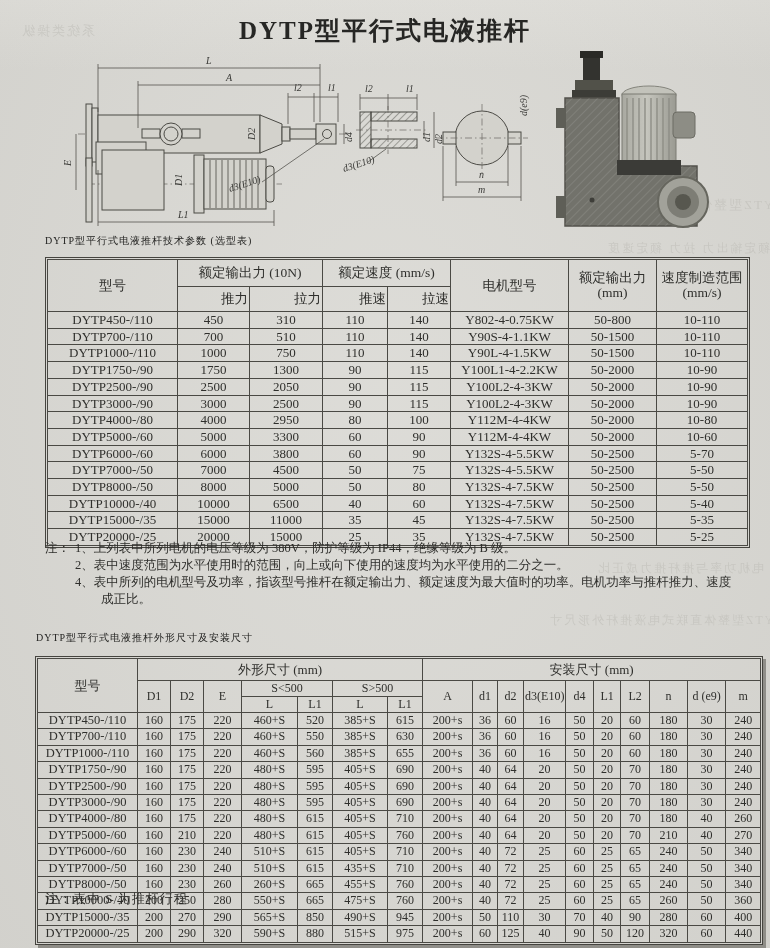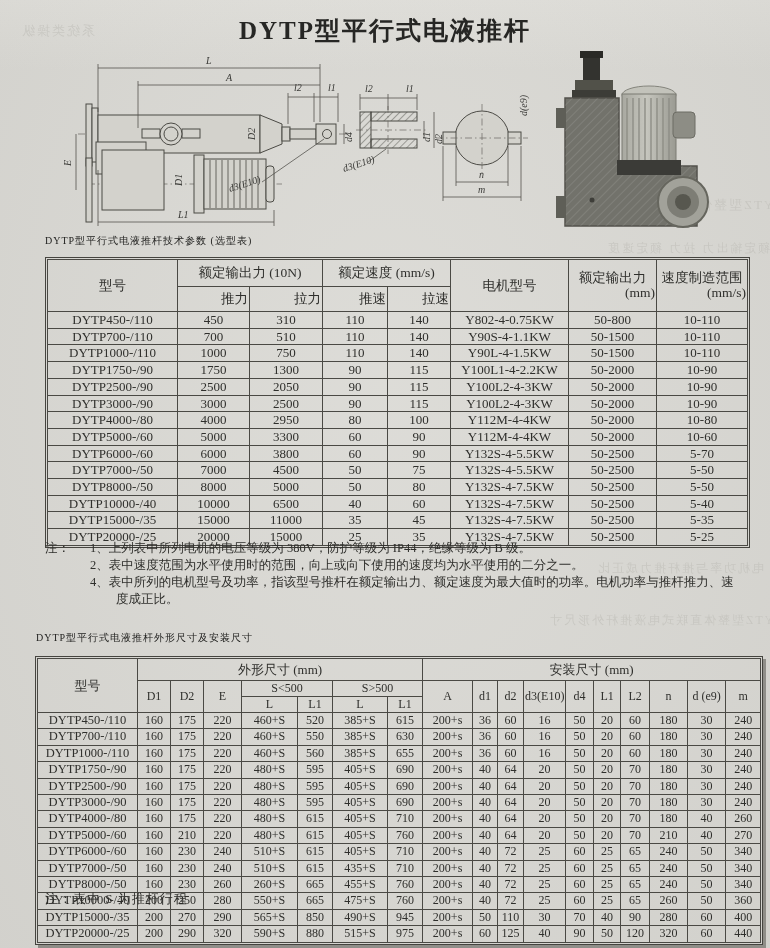--- a/index.html
+++ b/index.html
@@ -33,34 +33,34 @@
   #t1{width:700px;}
   #t2{width:723px;}
   th,td{
     border:1px solid #4a4944;text-align:center;vertical-align:middle;
     padding:0 1px;font-weight:normal;color:#2f2f2c;overflow:hidden;white-space:nowrap;
   }
   #t1 thead tr.h1 th{height:26px;font-size:13.5px;}
   #t1 thead tr.h2 th{height:24px;font-size:13.5px;text-align:right;}
   #t1 td{height:15.7px;font-size:13px;line-height:15.7px;}
   #t1 td.model{font-size:13px;}
-  #t1 th .l2,#t2 th .l2{display:block;line-height:1.1;text-align:right;}
+  #t1 th .l2,#t2 th .l2{display:block;line-height:1.1;}
   #t1 th .l1{display:block;line-height:1.2;}
   #t2 thead tr.r1 th{height:21px;font-size:13px;}
   #t2 thead tr.r2 th{height:12px;font-size:12px;}
   #t2 thead tr.r3 th{height:13px;font-size:12px;}
   #t2 td{height:15.4px;font-size:12px;line-height:15.4px;}
   #t2 td.model{font-size:12.5px;}
   .notes{
     position:absolute;top:540px;left:45px;width:690px;
     font-size:12.5px;line-height:17px;color:#2e2e2b;display:flex;
   }
   .notes .nlabel{flex:0 0 30px;}
   .notes .nitems{flex:1;}
-  .notes .nitem{padding-left:26px;text-indent:-26px;margin-left:15px;}
+  .notes .nitem{padding-left:26px;text-indent:-26px;}
   .footnote{position:absolute;top:890px;left:45px;font-size:13px;color:#2e2e2b;letter-spacing:1px;}
   svg text{font-family:"Liberation Serif","DejaVu Serif",serif;}
   .dim{font-size:10px;font-style:italic;fill:#3a3a37;}
   .dimline{stroke:#55544f;stroke-width:0.8;}
   .draw{stroke:#4b4a45;stroke-width:1;fill:none;}
   .drawf{stroke:#4b4a45;stroke-width:1;fill:#d3d2cc;}
   .cl{stroke:#6a6963;stroke-width:0.7;stroke-dasharray:7 3 1.5 3;}
 </style>
 </head>
 <body>

